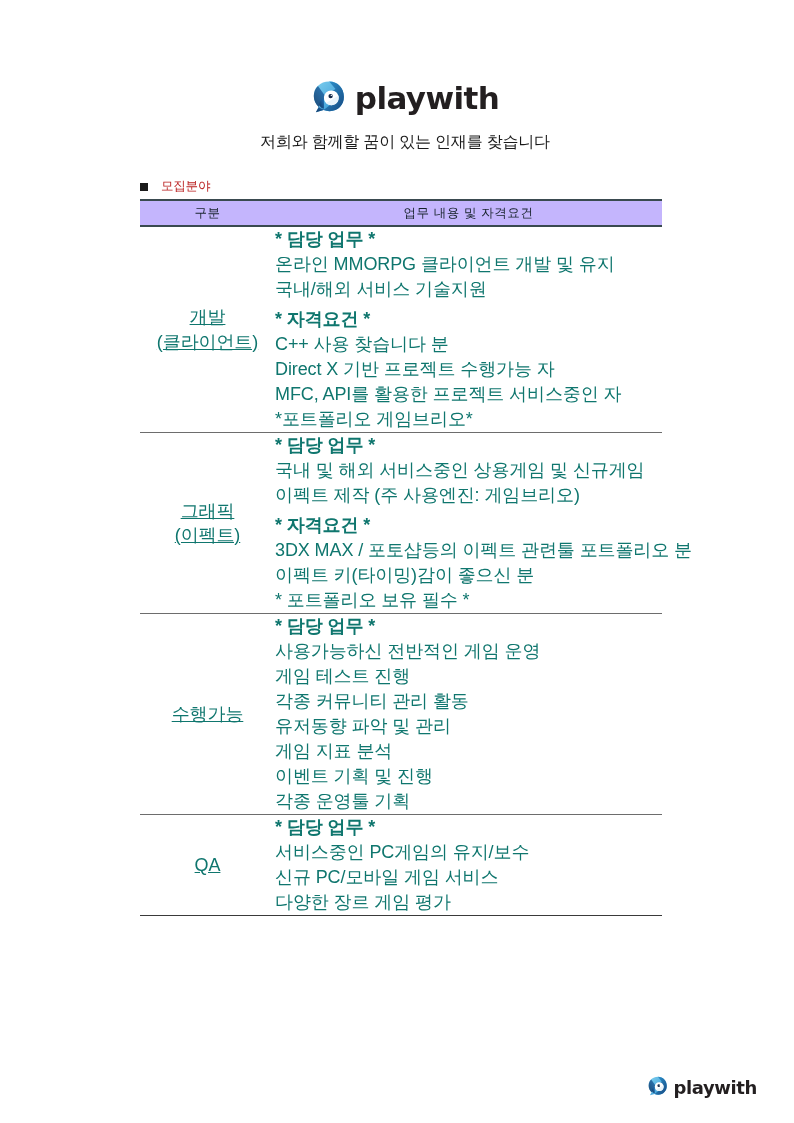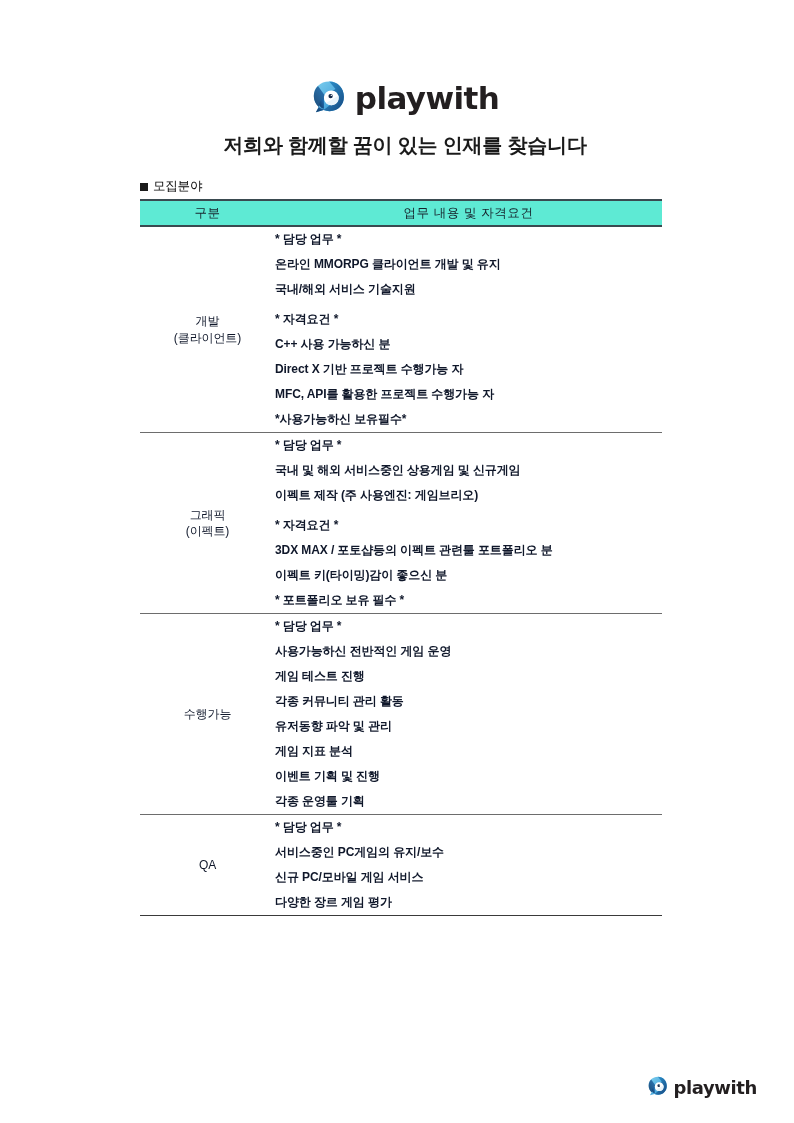--- a/index.html
+++ b/index.html
@@ -45,37 +45,37 @@
     font-size: 31px;
     font-weight: bold;
     letter-spacing: -0.6px;
     color: #231f20;
     line-height: 1;
     position: relative;
     top: 1px;
   }
   .subtitle {
     margin-top: 13px;
-    font-size: 20px;
-    font-weight: bold;
+    font-size: 16px;
+    font-weight: normal;
     letter-spacing: -0.2px;
     color: #1a1a1a;
   }
 
   
   .section-label {
     position: absolute;
     left: 140px;
     top: 178px;
     font-size: 12.5px;
-    color: #000000;
+    color: #b91c1c;
     letter-spacing: -0.2px;
     display: flex;
     align-items: center;
-    gap: 5px;
+    gap: 13px;
   }
   .bullet-square {
     width: 8px;
     height: 8px;
     background: #1a1a1a;
     display: inline-block;
   }
 
   
   .table-wrap {
@@ -86,60 +86,60 @@
   }
   table.recruit {
     width: 522px;
     border-collapse: collapse;
     table-layout: fixed;
   }
   table.recruit col.c1 { width: 135px; }
   table.recruit col.c2 { width: 387px; }
 
   table.recruit thead th {
-    background: #5eead4;
+    background: #c4b5fd;
     border-top: 2.2px solid #3a4a50;
     border-bottom: 2.2px solid #3a4a50;
     height: 24px;
     font-size: 12.5px;
     font-weight: normal;
     letter-spacing: 0.6px;
     color: #16222b;
     padding: 0;
     text-align: center;
   }
 
   table.recruit tbody td {
     border-bottom: 1.1px solid #6d6d6d;
     vertical-align: middle;
     padding: 0;
-    font-size: 12px;
+    font-size: 18px;
     letter-spacing: -0.1px;
-    color: #0f172a;
+    color: #0f766e;
   }
   table.recruit tbody tr:last-child td {
     border-bottom: 1.6px solid #3a3a3a;
   }
 
   td.cat {
     text-align: center;
     line-height: 1.35;
     padding: 0 4px;
+    text-decoration: underline;
   }
   td.cat .cat-line { display: block; }
 
   td.body {
     padding: 10px 0 10px 0;
   }
   .blk { }
   .blk + .blk { margin-top: 5px; }
   .line {
     line-height: 25px;
     white-space: nowrap;
-    font-weight: bold;
   }
   .line.head {
     font-weight: bold;
     letter-spacing: -0.1px;
   }
 
   
   .footer {
     position: absolute;
     right: 37px;
@@ -219,24 +219,24 @@
               <span class="cat-line">(클라이언트)</span>
             </td>
             <td class="body">
               <div class="blk">
                 <div class="line head">* 담당 업무 *</div>
                 <div class="line">온라인 MMORPG 클라이언트 개발 및 유지</div>
                 <div class="line">국내/해외 서비스 기술지원</div>
               </div>
               <div class="blk">
                 <div class="line head">* 자격요건 *</div>
-                <div class="line">C++ 사용 가능하신 분</div>
+                <div class="line">C++ 사용 찾습니다 분</div>
                 <div class="line">Direct X 기반 프로젝트 수행가능 자</div>
-                <div class="line">MFC, API를 활용한 프로젝트 수행가능 자</div>
-                <div class="line">*사용가능하신 보유필수*</div>
+                <div class="line">MFC, API를 활용한 프로젝트 서비스중인 자</div>
+                <div class="line">*포트폴리오 게임브리오*</div>
               </div>
             </td>
           </tr>
           <tr>
             <td class="cat">
               <span class="cat-line">그래픽</span>
               <span class="cat-line">(이펙트)</span>
             </td>
             <td class="body">
               <div class="blk">

